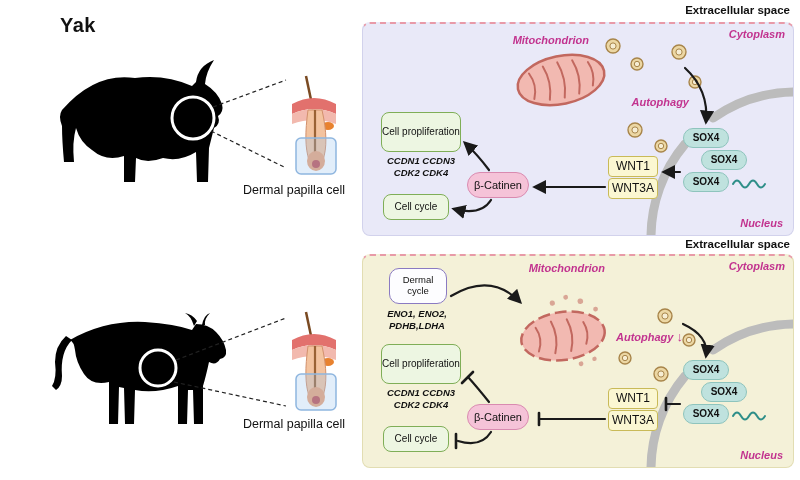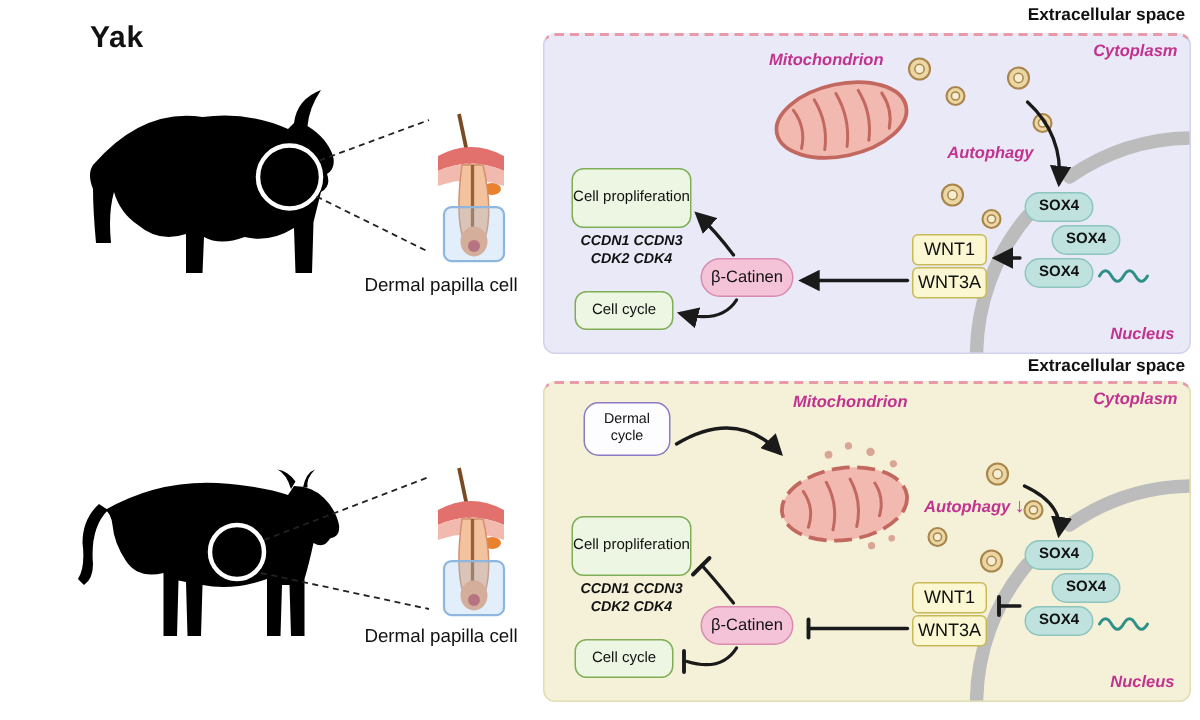--- a/index.html
+++ b/index.html
@@ -232,20 +232,24 @@
     <div class="plabel" style="left:228px;top:74px;width:92px">
       <span>Autophagy</span>
       <span class="down-arrow">↓</span>
     </div>
     <div class="plabel" style="right:10px;bottom:5px">Nucleus</div>
 
     <div class="box box-purple" style="left:26px;top:12px;width:58px;height:36px">
       <div>Dermal</div>
       <div>cycle</div>
     </div>
+    <div class="genes" style="left:6px;top:52px;width:96px">
+      <div>ENO1, ENO2,</div>
+      <div>PDHB,LDHA</div>
+    </div>
 
     <div class="box box-green" style="left:18px;top:88px;width:80px;height:40px">Cell propliferation</div>
     <div class="genes" style="left:10px;top:131px;width:96px">
       <div>CCDN1 CCDN3</div>
       <div>CDK2 CDK4</div>
     </div>
     <div class="box box-green" style="left:20px;top:170px;width:66px;height:26px">Cell cycle</div>
     <div class="box box-pink" style="left:104px;top:148px;width:62px;height:26px">β-Catinen</div>
     <div class="box box-yellow" style="left:245px;top:132px;width:50px;height:21px">WNT1</div>
     <div class="box box-yellow" style="left:245px;top:154px;width:50px;height:21px">WNT3A</div>

